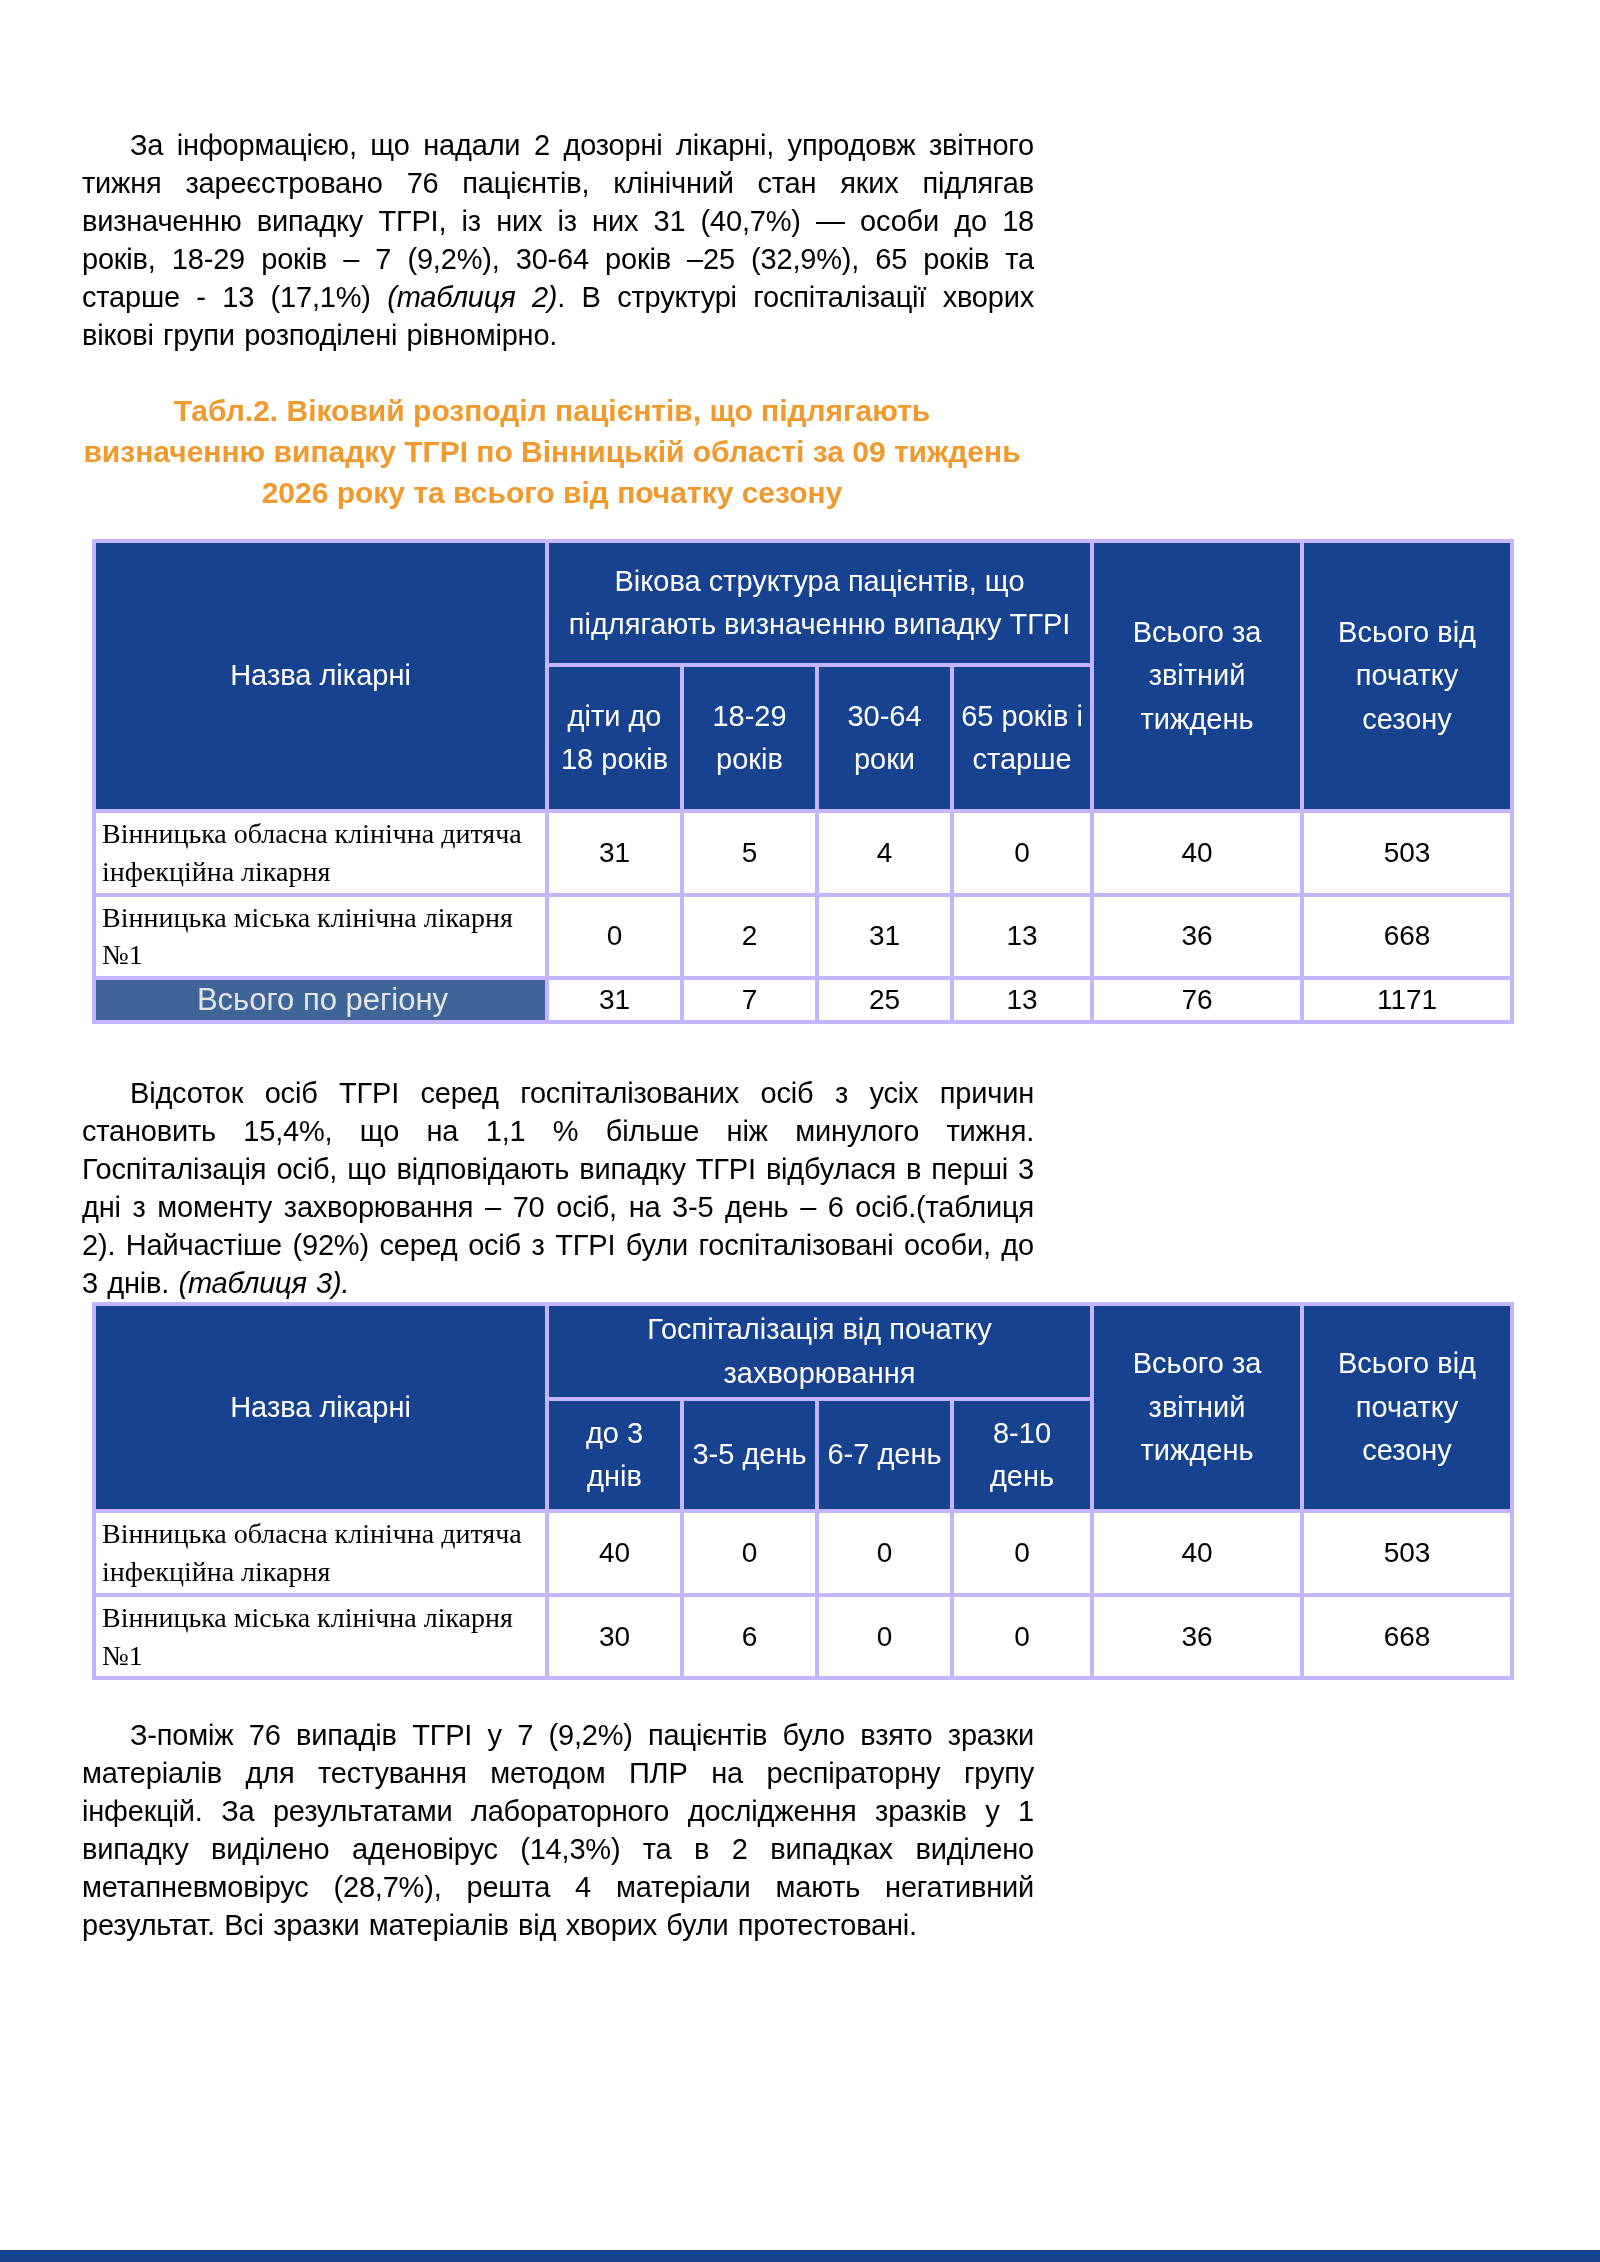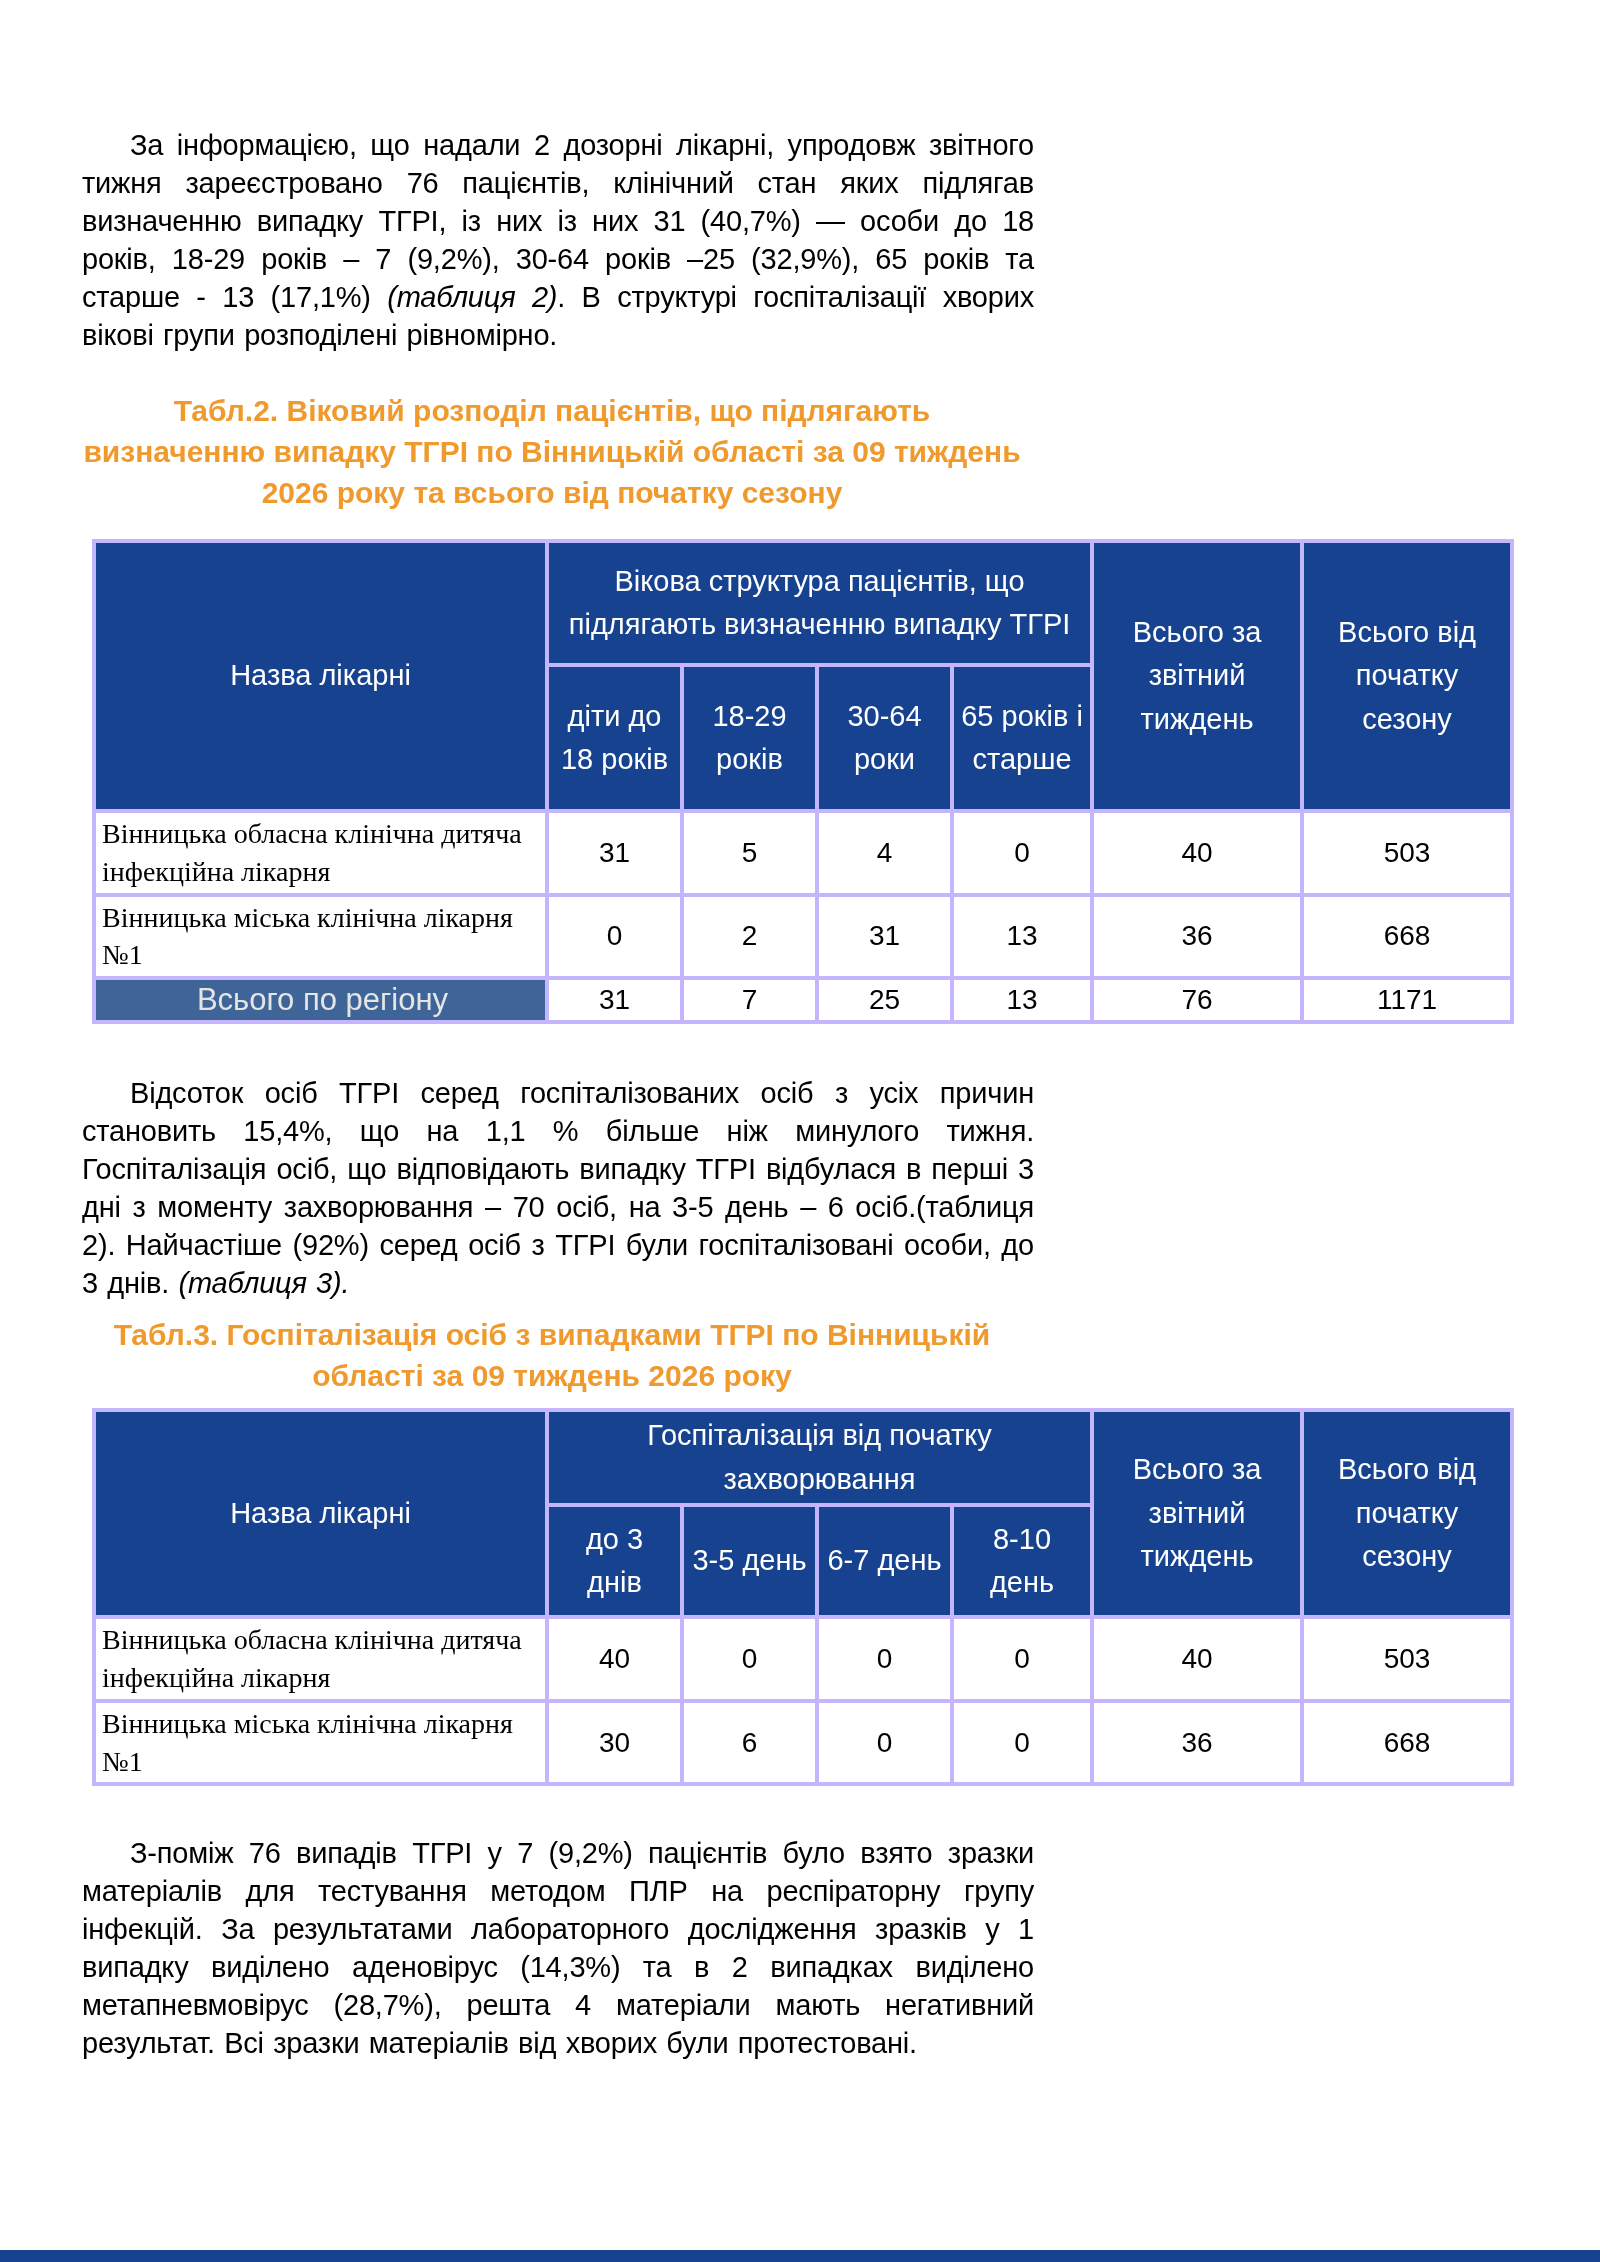--- a/index.html
+++ b/index.html
@@ -21,21 +21,21 @@
     line-height: 38px;
     text-align: justify;
     letter-spacing: -0.2px;
     word-spacing: 1.5px;
     margin: 0;
   }
   .body-par .ind { display: inline-block; width: 48px; }
   .it { font-style: italic; }
   #p1 { margin-top: 126px; }
   #p2 { margin-top: 50px; }
-  #p3 { margin-top: 48px; }
+  #p3 { margin-top: 36px; }
 
   
   .tbl-title {
     width: 940px;
     text-align: center;
     color: #F0992C;
     font-weight: bold;
     font-size: 30px;
     line-height: 41px;
     margin: 0;
@@ -158,21 +158,20 @@
           <td class="num-cell">25</td>
           <td class="num-cell">13</td>
           <td class="num-cell">76</td>
           <td class="num-cell">1171</td>
         </tr>
       </tbody>
     </table>
 
     <p class="body-par" id="p2"><span class="ind"></span><span>Відсоток осіб ТГРІ серед госпіталізованих осіб з усіх причин становить 15,4%, що на 1,1 % більше ніж минулого тижня. Госпіталізація осіб, що відповідають випадку ТГРІ відбулася в перші 3 дні з моменту захворювання – 70 осіб, на 3-5 день – 6 осіб.(таблиця 2). Найчастіше (92%) серед осіб з ТГРІ були госпіталізовані особи, до 3 днів. </span><span class="it">(таблиця 3).</span></p>
 
-    <p class="tbl-title" id="title-t3">Табл.3. Госпіталізація осіб з випадками ТГРІ по Вінницькій області за 09 тиждень 2026 року</p>
 
     <table class="doc-tbl t-hosp">
       <colgroup>
         <col style="width:453px">
           <col style="width:135px">
           <col style="width:135px">
           <col style="width:135px">
           <col style="width:140px">
           <col style="width:210px">
           <col style="width:210px">

